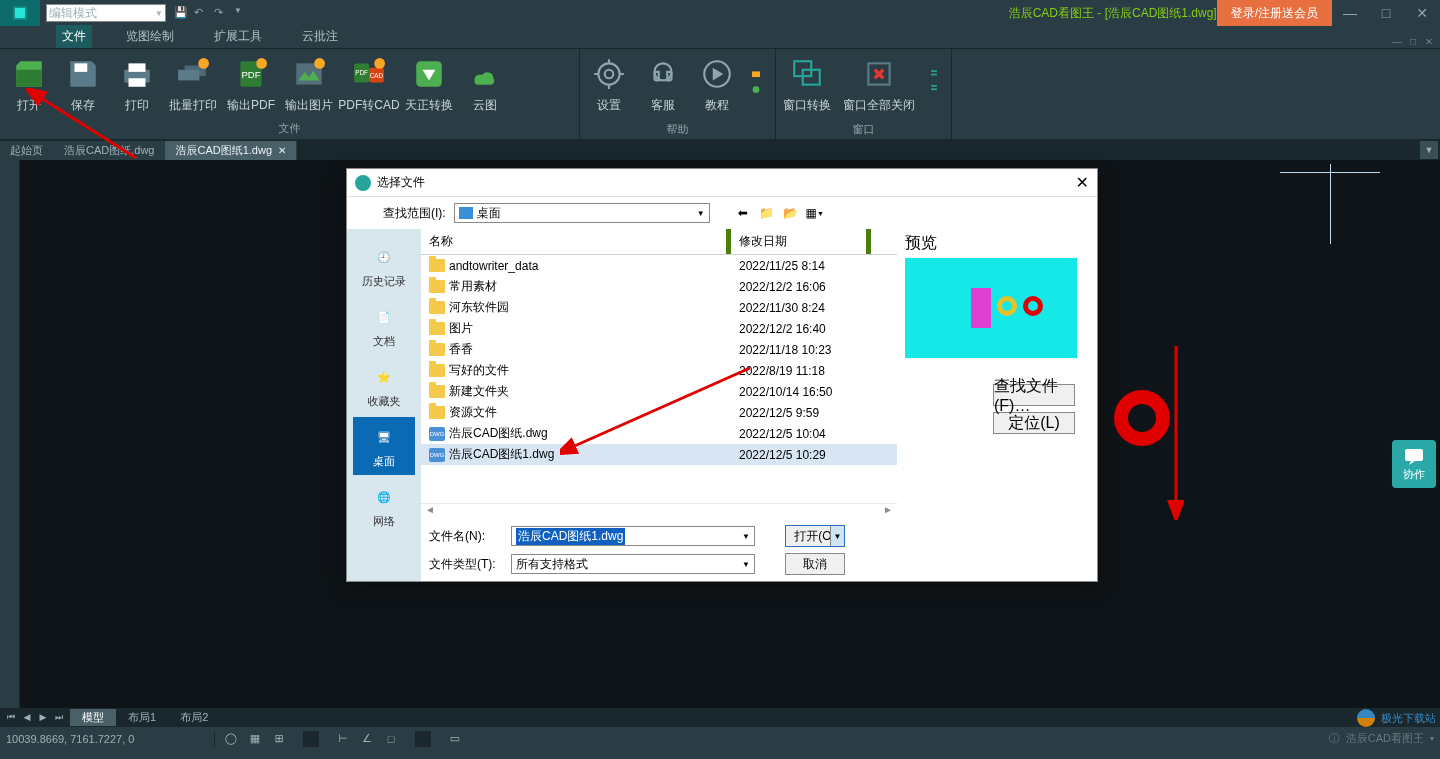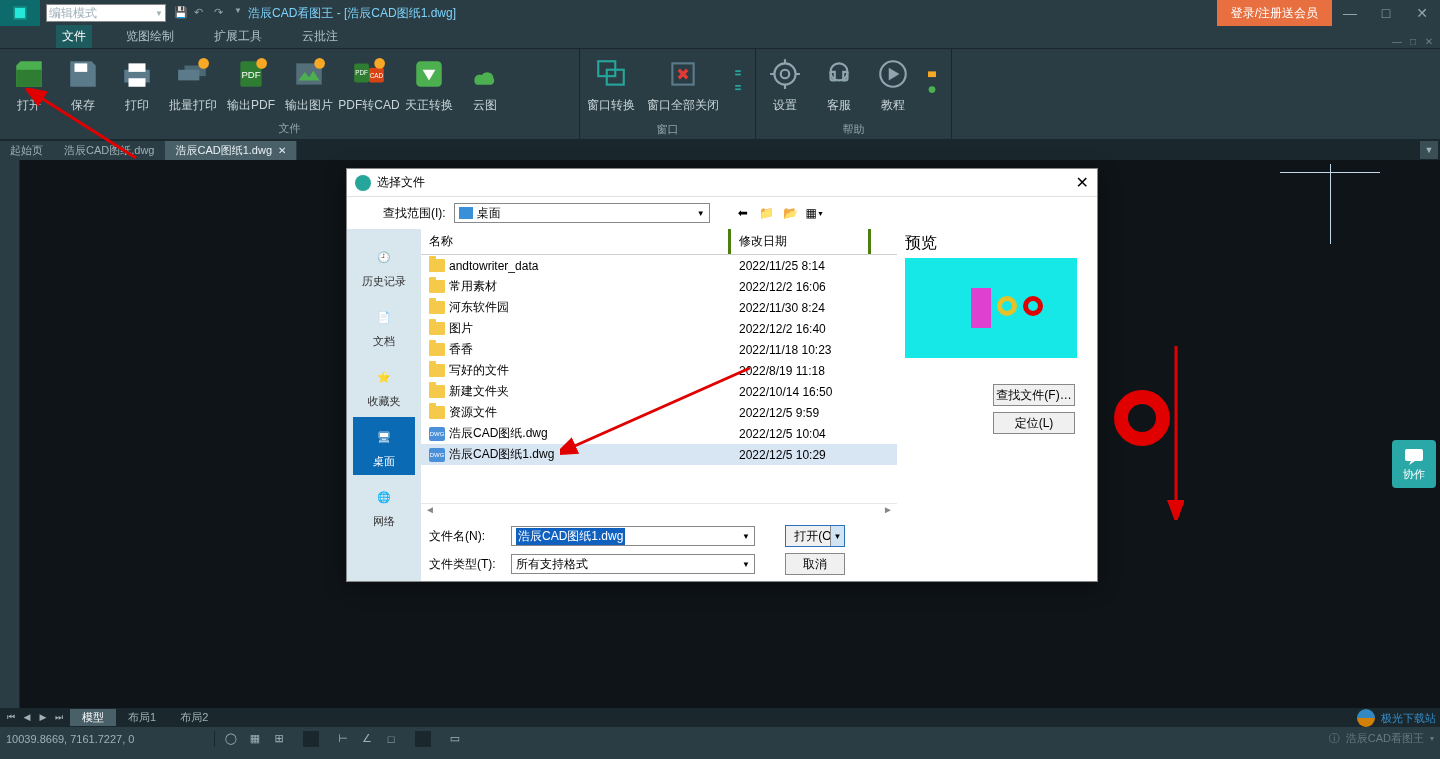--- a/index.html
+++ b/index.html
@@ -5,21 +5,21 @@
 * { margin: 0; padding: 0; box-sizing: border-box; font-family: "Microsoft YaHei", sans-serif; }
 body { background: #2b3d44; width: 1440px; height: 759px; overflow: hidden; position: relative; }
 
 
 .titlebar { height: 26px; background: #2b3d44; display: flex; align-items: center; color: #a0b0b8; font-size: 12px; }
 .titlebar .logo { width: 40px; height: 26px; background: #0d6b6b; display: flex; align-items: center; justify-content: center; }
 .titlebar .logo svg { width: 20px; height: 20px; }
 .titlebar .mode-select { margin-left: 6px; width: 120px; height: 18px; background: #fff; border: 1px solid #888; font-size: 12px; padding: 0 2px; display: flex; align-items: center; justify-content: space-between; }
 .titlebar .qat { display: flex; margin-left: 8px; gap: 6px; }
 .titlebar .qat span { width: 14px; height: 14px; color: #8fa6b0; font-size: 11px; }
-.titlebar .title-center { flex: 1; text-align: left; color: #7dd3fc; }
+.titlebar .title-center { flex: 1; text-align: right; color: #84cc16; }
 .titlebar .login-btn { background: #e87040; color: #fff; padding: 4px 14px; font-size: 12px; height: 26px; display: flex; align-items: center; }
 .titlebar .win-btns { display: flex; gap: 0; }
 .titlebar .win-btns span { width: 36px; height: 26px; display: flex; align-items: center; justify-content: center; color: #8fa6b0; font-size: 14px; }
 
 
 .ribbon-tabs { height: 22px; background: #2b3d44; display: flex; align-items: end; padding-left: 56px; gap: 28px; font-size: 12px; color: #b0c0c8; }
 .ribbon-tabs .tab { padding: 3px 6px; cursor: pointer; }
 .ribbon-tabs .tab.active { background: #1d5b5e; color: #fff; }
 .ribbon-tabs .mdi-btns { margin-left: auto; margin-right: 4px; display: flex; gap: 2px; color: #6a8088; font-size: 10px; }
 .ribbon-tabs .mdi-btns span { width: 14px; height: 14px; display: flex; align-items: center; justify-content: center; }
@@ -78,39 +78,39 @@
 .dlg-toolbar .combo .left { display: flex; align-items: center; gap: 4px; }
 .dlg-toolbar .tbtn { width: 18px; height: 18px; display: flex; align-items: center; justify-content: center; cursor: pointer; }
 .dlg-body { flex: 1; display: flex; }
 .dlg-sidebar { width: 74px; background: #d8e6ee; display: flex; flex-direction: column; align-items: center; padding-top: 8px; gap: 2px; }
 .sb-item { width: 62px; height: 58px; display: flex; flex-direction: column; align-items: center; justify-content: center; font-size: 11px; color: #333; cursor: pointer; }
 .sb-item.active { background: #0a6ab4; color: #fff; }
 .sb-item .si-icon { width: 28px; height: 28px; margin-bottom: 2px; display: flex; align-items: center; justify-content: center; }
 .dlg-main { flex: 1; display: flex; }
 .file-list { flex: 1; display: flex; flex-direction: column; }
 .list-header { display: flex; border-bottom: 1px solid #d0d0d0; font-size: 12px; }
-.list-header .col { padding: 4px 8px; border-right: 3px solid #4d7c0f; }
+.list-header .col { padding: 4px 8px; border-right: 5px solid #4d7c0f; }
 .col-name { width: 310px; }
 .col-date { width: 140px; }
 .list-rows { flex: 1; overflow: hidden; }
 .list-row { display: flex; height: 21px; align-items: center; cursor: pointer; }
 .list-row.selected { background: #d8e6f4; }
 .list-row .rname { width: 310px; padding-left: 8px; display: flex; align-items: center; gap: 4px; }
 .list-row .rdate { width: 140px; padding-left: 8px; }
 .folder-icon { width: 16px; height: 13px; background: #f5c949; border-radius: 1px; display: inline-block; position: relative; }
 .folder-icon::before { content: ""; position: absolute; top: -3px; left: 0; width: 7px; height: 3px; background: #f5c949; border-radius: 1px 1px 0 0; }
 .dwg-icon { width: 16px; height: 14px; background: #4a90d9; border-radius: 2px; display: inline-flex; align-items: center; justify-content: center; color: #fff; font-size: 6px; }
 .scroll-hint { height: 16px; display: flex; justify-content: space-between; padding: 0 4px; color: #888; font-size: 10px; border-top: 1px solid #e8e8e8; }
 .dlg-right { width: 200px; padding: 4px 8px; }
 .dlg-right .prev-lbl { font-size: 16px; margin-bottom: 4px; }
 .preview-box { width: 172px; height: 100px; background: #16e8e8; position: relative; }
 .preview-box .p1 { position: absolute; left: 66px; top: 30px; width: 20px; height: 40px; background: #e040d0; }
 .preview-box .p2 { position: absolute; left: 92px; top: 38px; width: 20px; height: 20px; border: 5px solid #e6c228; border-radius: 50%; }
 .preview-box .p3 { position: absolute; left: 118px; top: 38px; width: 20px; height: 20px; border: 5px solid #e00000; border-radius: 50%; }
-.dlg-right .btn { width: 82px; height: 22px; border: 1px solid #888; background: #f0f0f0; margin-top: 26px; margin-left: 88px; font-size: 12px; display: flex; align-items: center; justify-content: center; cursor: pointer; }
+.dlg-right .btn { width: 82px; height: 22px; border: 1px solid #888; background: #f0f0f0; margin-top: 26px; margin-left: 88px; font-size: 16px; display: flex; align-items: center; justify-content: center; cursor: pointer; }
 .dlg-right .btn + .btn { margin-top: 6px; }
 .dlg-bottom { display: flex; flex-direction: column; padding: 6px 8px; gap: 6px; }
 .frow { display: flex; align-items: center; gap: 8px; }
 .frow .flbl { width: 74px; }
 .frow .finput { width: 244px; height: 20px; border: 1px solid #888; padding: 0 4px; display: flex; align-items: center; justify-content: space-between; }
 .frow .finput .seltext { background: #1060c0; color: #fff; padding: 0 2px; }
 .frow .fbtn { width: 60px; height: 22px; border: 1px solid #888; background: #f0f0f0; display: flex; align-items: center; justify-content: center; cursor: pointer; position: relative; }
 .frow .fbtn .dd { position: absolute; right: 0; top: 0; width: 14px; height: 100%; border-left: 1px solid #888; background: #d0e4f4; display: flex; align-items: center; justify-content: center; font-size: 8px; }
 
 .watermark-logo { position: absolute; right: 4px; bottom: 30px; color: #3aa0e8; font-size: 11px; opacity: 0.8; display: flex; align-items: center; gap: 4px; }
@@ -245,20 +245,61 @@
           <div class="icon">
             <svg viewBox="0 0 32 32">
               <path fill="#4caf50" d="M24 20a6 6 0 0 0-11-3 5 5 0 0 0-7 5 4 4 0 0 0 2 4h14a4 4 0 0 0 2-6z"></path>
             </svg>
           </div>
           <span>云图</span>
         </div>
     </div>
     <div class="label">文件</div>
   </div>
+  <div class="ribbon-group" style="width:196px">
+    <div class="buttons">
+      <div class="rbtn">
+          <div class="icon">
+            <svg viewBox="0 0 32 32">
+              <circle fill="none" stroke="#8fa6b0" stroke-width="2" cx="16" cy="16" r="10"></circle>
+              <circle fill="none" stroke="#8fa6b0" stroke-width="2" cx="16" cy="16" r="4"></circle>
+              <path stroke="#8fa6b0" stroke-width="2" d="M16 2v4M16 26v4M2 16h4M26 16h4"></path>
+            </svg>
+          </div>
+          <span>设置</span>
+        </div>
+      <div class="rbtn">
+          <div class="icon">
+            <svg viewBox="0 0 32 32">
+              <circle fill="none" stroke="#8fa6b0" stroke-width="2" cx="16" cy="14" r="8"></circle>
+              <path fill="none" stroke="#8fa6b0" stroke-width="2" d="M8 14v6a2 2 0 0 0 2 2h2v-8h-4M24 14v6a2 2 0 0 1-2 2h-2v-8h4"></path>
+            </svg>
+          </div>
+          <span>客服</span>
+        </div>
+      <div class="rbtn">
+          <div class="icon">
+            <svg viewBox="0 0 32 32">
+              <circle fill="none" stroke="#8fa6b0" stroke-width="2" cx="16" cy="16" r="12"></circle>
+              <path fill="#8fa6b0" d="M12 10v12l10-6z"></path>
+            </svg>
+          </div>
+          <span>教程</span>
+        </div>
+      <div class="rbtn narrow">
+          <div class="icon" style="width:18px;height:60px">
+            <svg viewBox="0 0 18 60">
+              <rect fill="#f9a825" x="2" y="6" width="14" height="10"></rect>
+              <circle fill="#4caf50" cx="9" cy="38" r="6"></circle>
+            </svg>
+          </div>
+        </div>
+    </div>
+    <div class="label">帮助</div>
+  </div>
   <div class="ribbon-group" style="width:176px">
     <div class="buttons">
       <div class="rbtn" style="width:58px">
           <div class="icon">
             <svg viewBox="0 0 32 32">
               <rect fill="none" stroke="#26a69a" stroke-width="2" x="4" y="4" width="16" height="14"></rect>
               <rect fill="none" stroke="#26a69a" stroke-width="2" x="12" y="12" width="16" height="14"></rect>
             </svg>
           </div>
           <span>窗口转换</span>
@@ -277,61 +318,20 @@
             <svg viewBox="0 0 14 60">
               <rect fill="#26a69a" x="2" y="4" width="10" height="3"></rect>
               <rect fill="#26a69a" x="2" y="10" width="10" height="3"></rect>
               <rect fill="#26a69a" x="2" y="30" width="10" height="3"></rect>
               <rect fill="#26a69a" x="2" y="36" width="10" height="3"></rect>
             </svg>
           </div>
         </div>
     </div>
     <div class="label">窗口</div>
-  </div>
-  <div class="ribbon-group" style="width:196px">
-    <div class="buttons">
-      <div class="rbtn">
-          <div class="icon">
-            <svg viewBox="0 0 32 32">
-              <circle fill="none" stroke="#8fa6b0" stroke-width="2" cx="16" cy="16" r="10"></circle>
-              <circle fill="none" stroke="#8fa6b0" stroke-width="2" cx="16" cy="16" r="4"></circle>
-              <path stroke="#8fa6b0" stroke-width="2" d="M16 2v4M16 26v4M2 16h4M26 16h4"></path>
-            </svg>
-          </div>
-          <span>设置</span>
-        </div>
-      <div class="rbtn">
-          <div class="icon">
-            <svg viewBox="0 0 32 32">
-              <circle fill="none" stroke="#8fa6b0" stroke-width="2" cx="16" cy="14" r="8"></circle>
-              <path fill="none" stroke="#8fa6b0" stroke-width="2" d="M8 14v6a2 2 0 0 0 2 2h2v-8h-4M24 14v6a2 2 0 0 1-2 2h-2v-8h4"></path>
-            </svg>
-          </div>
-          <span>客服</span>
-        </div>
-      <div class="rbtn">
-          <div class="icon">
-            <svg viewBox="0 0 32 32">
-              <circle fill="none" stroke="#8fa6b0" stroke-width="2" cx="16" cy="16" r="12"></circle>
-              <path fill="#8fa6b0" d="M12 10v12l10-6z"></path>
-            </svg>
-          </div>
-          <span>教程</span>
-        </div>
-      <div class="rbtn narrow">
-          <div class="icon" style="width:18px;height:60px">
-            <svg viewBox="0 0 18 60">
-              <rect fill="#f9a825" x="2" y="6" width="14" height="10"></rect>
-              <circle fill="#4caf50" cx="9" cy="38" r="6"></circle>
-            </svg>
-          </div>
-        </div>
-    </div>
-    <div class="label">帮助</div>
   </div>
 </div>
 
 <div class="doc-tabs">
   <div class="doc-tab">
       <span>起始页</span>
     </div>
   <div class="doc-tab">
       <span>浩辰CAD图纸.dwg</span>
     </div>

